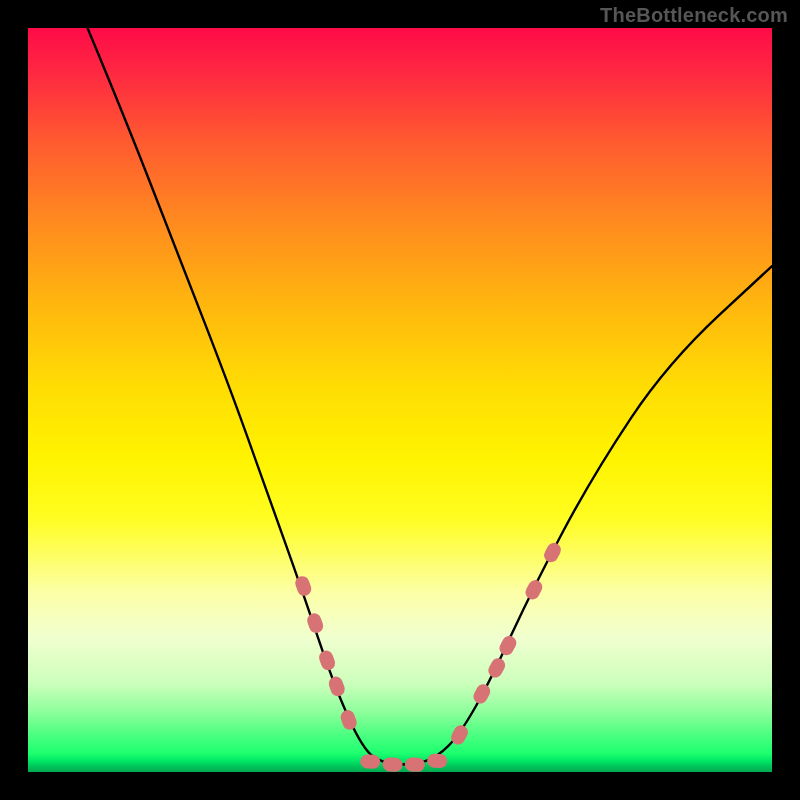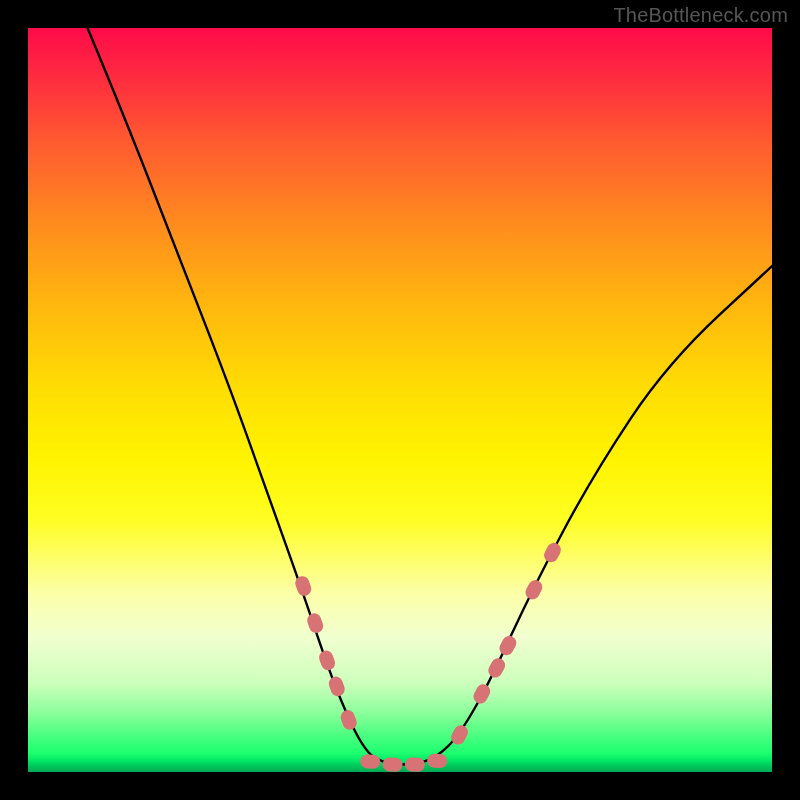--- a/index.html
+++ b/index.html
@@ -15,21 +15,21 @@
     height: 800px;
     position: relative;
     background: #000;
   }
   .watermark {
     position: absolute;
     top: 4px;
     right: 12px;
     font-family: Arial, Helvetica, sans-serif;
     font-size: 20px;
-    font-weight: 400;
+    font-weight: 700;
     color: #565656;
     letter-spacing: 0.2px;
     z-index: 5;
   }
   .plot-area {
     position: absolute;
     left: 28px;
     top: 28px;
     width: 744px;
     height: 744px;

